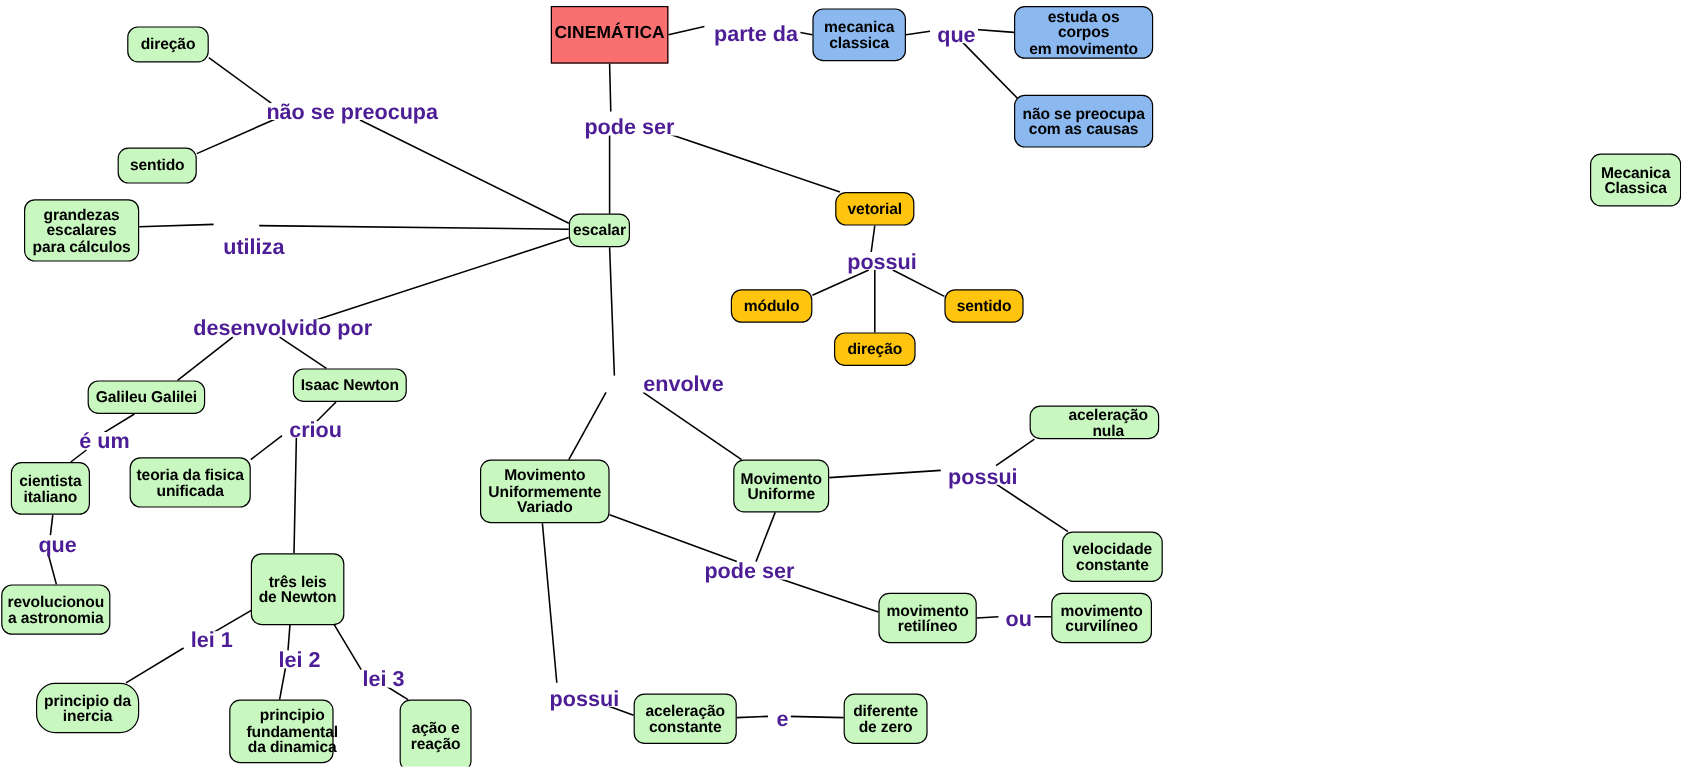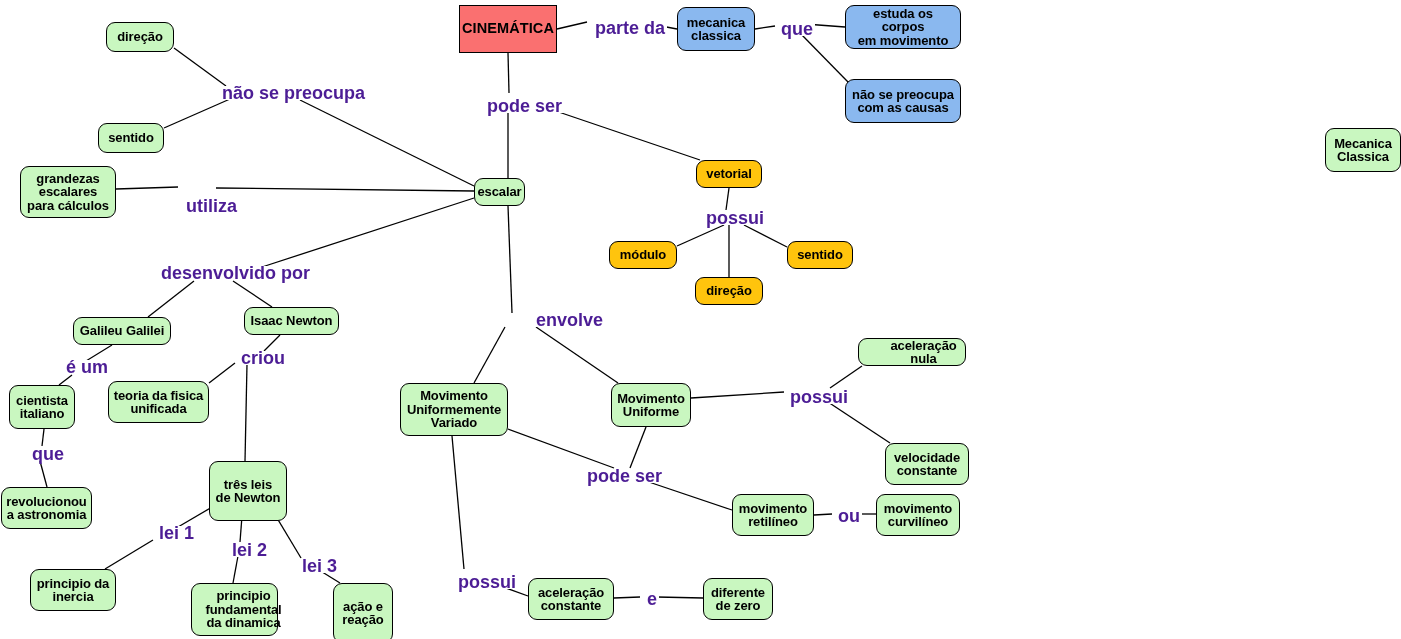--- a/index.html
+++ b/index.html
@@ -126,21 +126,21 @@
     <div class="node yellow" style="left: 609px; top: 241px; width: 68px; height: 28px;">módulo</div>
     <div class="node yellow" style="left: 695px; top: 277px; width: 68px; height: 28px;">direção</div>
     <div class="node yellow" style="left: 787px; top: 241px; width: 66px; height: 28px;">sentido</div>
     <div class="node green" style="left: 1325px; top: 128px; width: 76px; height: 44px;">Mecanica<br>Classica</div>
     <div class="node green" style="left: 73px; top: 317px; width: 98px; height: 28px;">Galileu Galilei</div>
     <div class="node green" style="left: 244px; top: 307px; width: 95px; height: 28px;">Isaac Newton</div>
     <div class="node green" style="left: 9px; top: 385px; width: 66px; height: 44px;">cientista<br>italiano</div>
     <div class="node green" style="left: 1px; top: 487px; width: 91px; height: 42px;">revolucionou<br>a astronomia</div>
     <div class="node green" style="left: 108px; top: 381px; width: 101px; height: 42px;">teoria da fisica<br>unificada</div>
     <div class="node green" style="left: 209px; top: 461px; width: 78px; height: 60px;">três leis<br>de Newton</div>
-    <div class="node green" style="left: 30px; top: 569px; width: 86px; height: 42px;">principio da<br>inercia</div>
+    <div class="node green" style="left: 30px; top: 569px; width: 86px; height: 42px; border-radius: 16px;">principio da<br>inercia</div>
     <div class="node green" style="left: 191px; top: 583px; width: 87px; height: 53px; padding-left: 22px;">principio<br>fundamental<br>da dinamica</div>
     <div class="node green" style="left: 333px; top: 583px; width: 60px; height: 60px;">ação e<br>reação</div>
     <div class="node green" style="left: 400px; top: 383px; width: 108px; height: 53px;">Movimento<br>Uniformemente<br>Variado</div>
     <div class="node green" style="left: 611px; top: 383px; width: 80px; height: 44px;">Movimento<br>Uniforme</div>
     <div class="node green" style="left: 858px; top: 338px; width: 108px; height: 28px; padding-left: 27px;">aceleração nula</div>
     <div class="node green" style="left: 885px; top: 443px; width: 84px; height: 42px;">velocidade<br>constante</div>
     <div class="node green" style="left: 732px; top: 494px; width: 82px; height: 42px;">movimento<br>retilíneo</div>
     <div class="node green" style="left: 876px; top: 494px; width: 84px; height: 42px;">movimento<br>curvilíneo</div>
     <div class="node green" style="left: 528px; top: 578px; width: 86px; height: 42px;">aceleração<br>constante</div>
     <div class="node green" style="left: 703px; top: 578px; width: 70px; height: 42px;">diferente<br>de zero</div>

